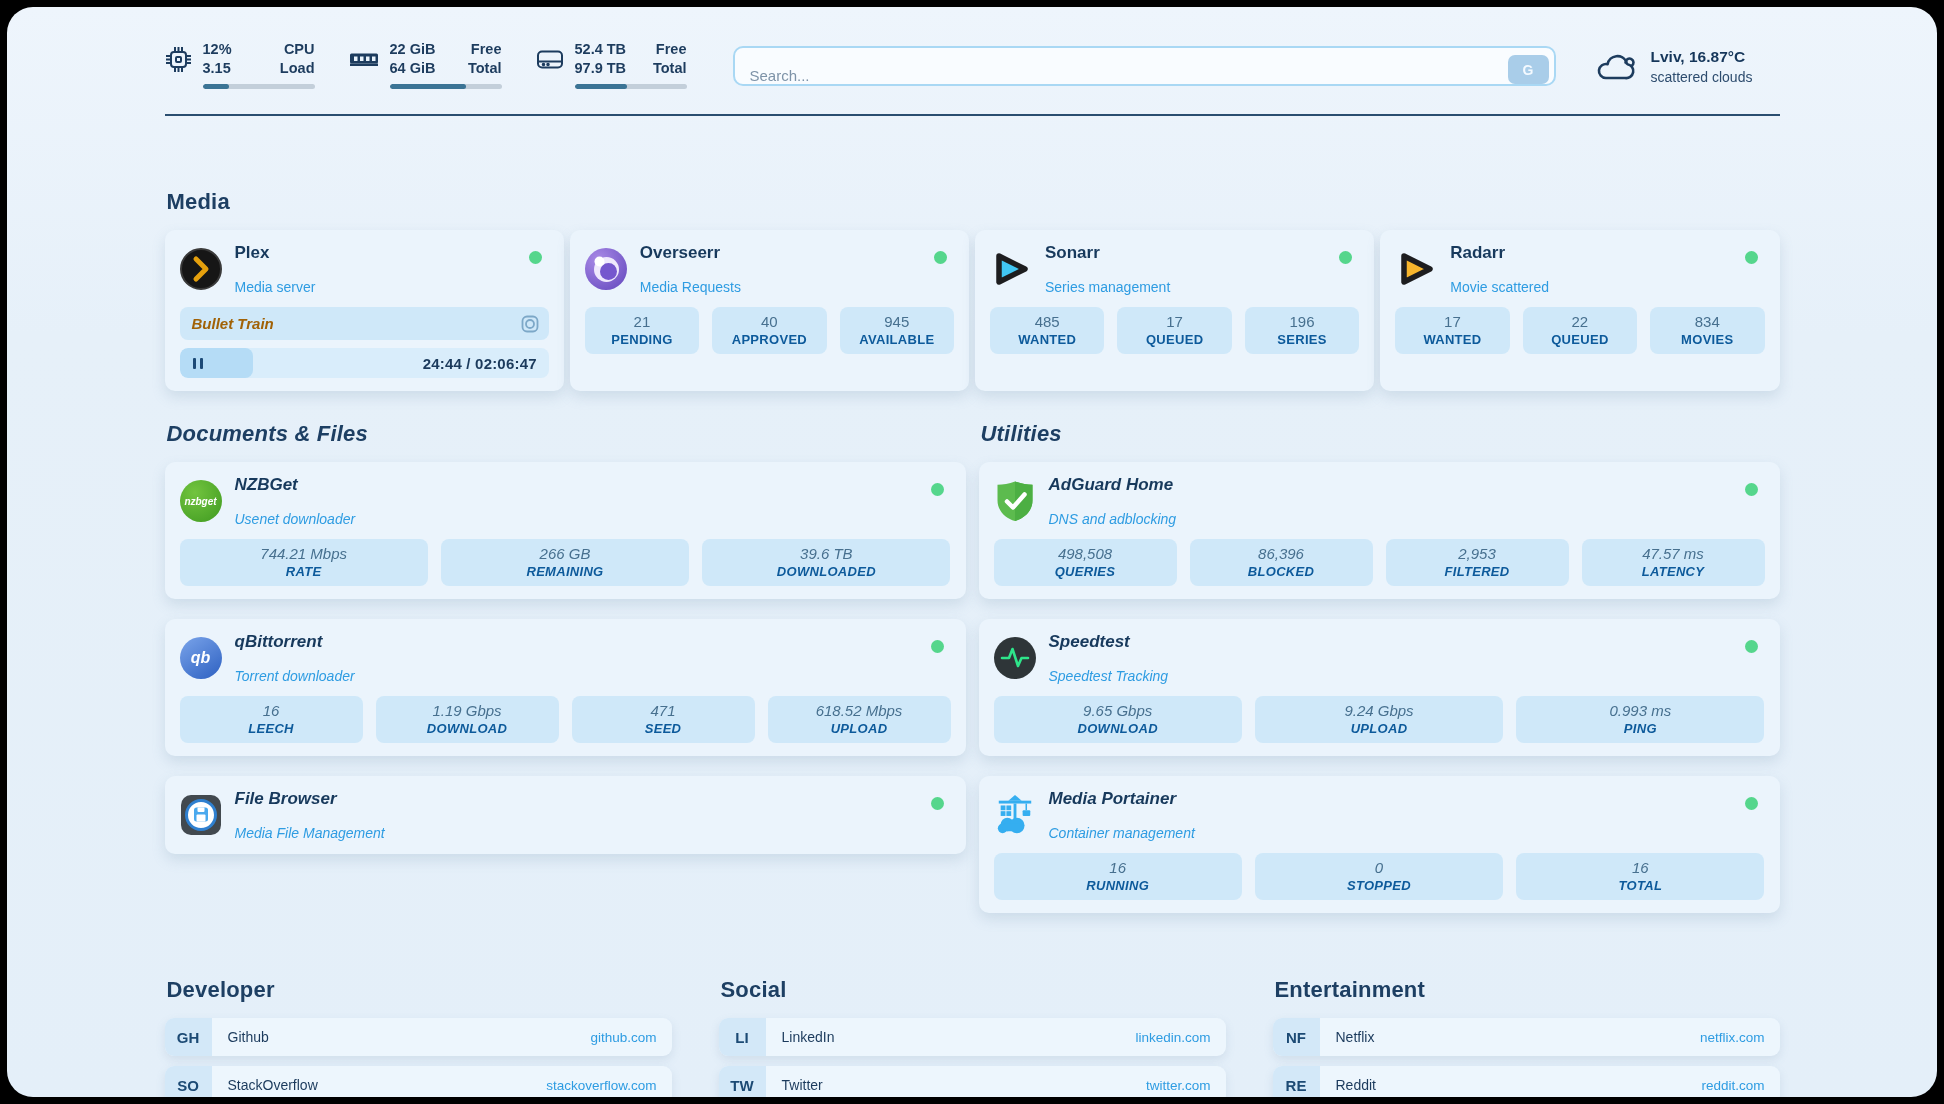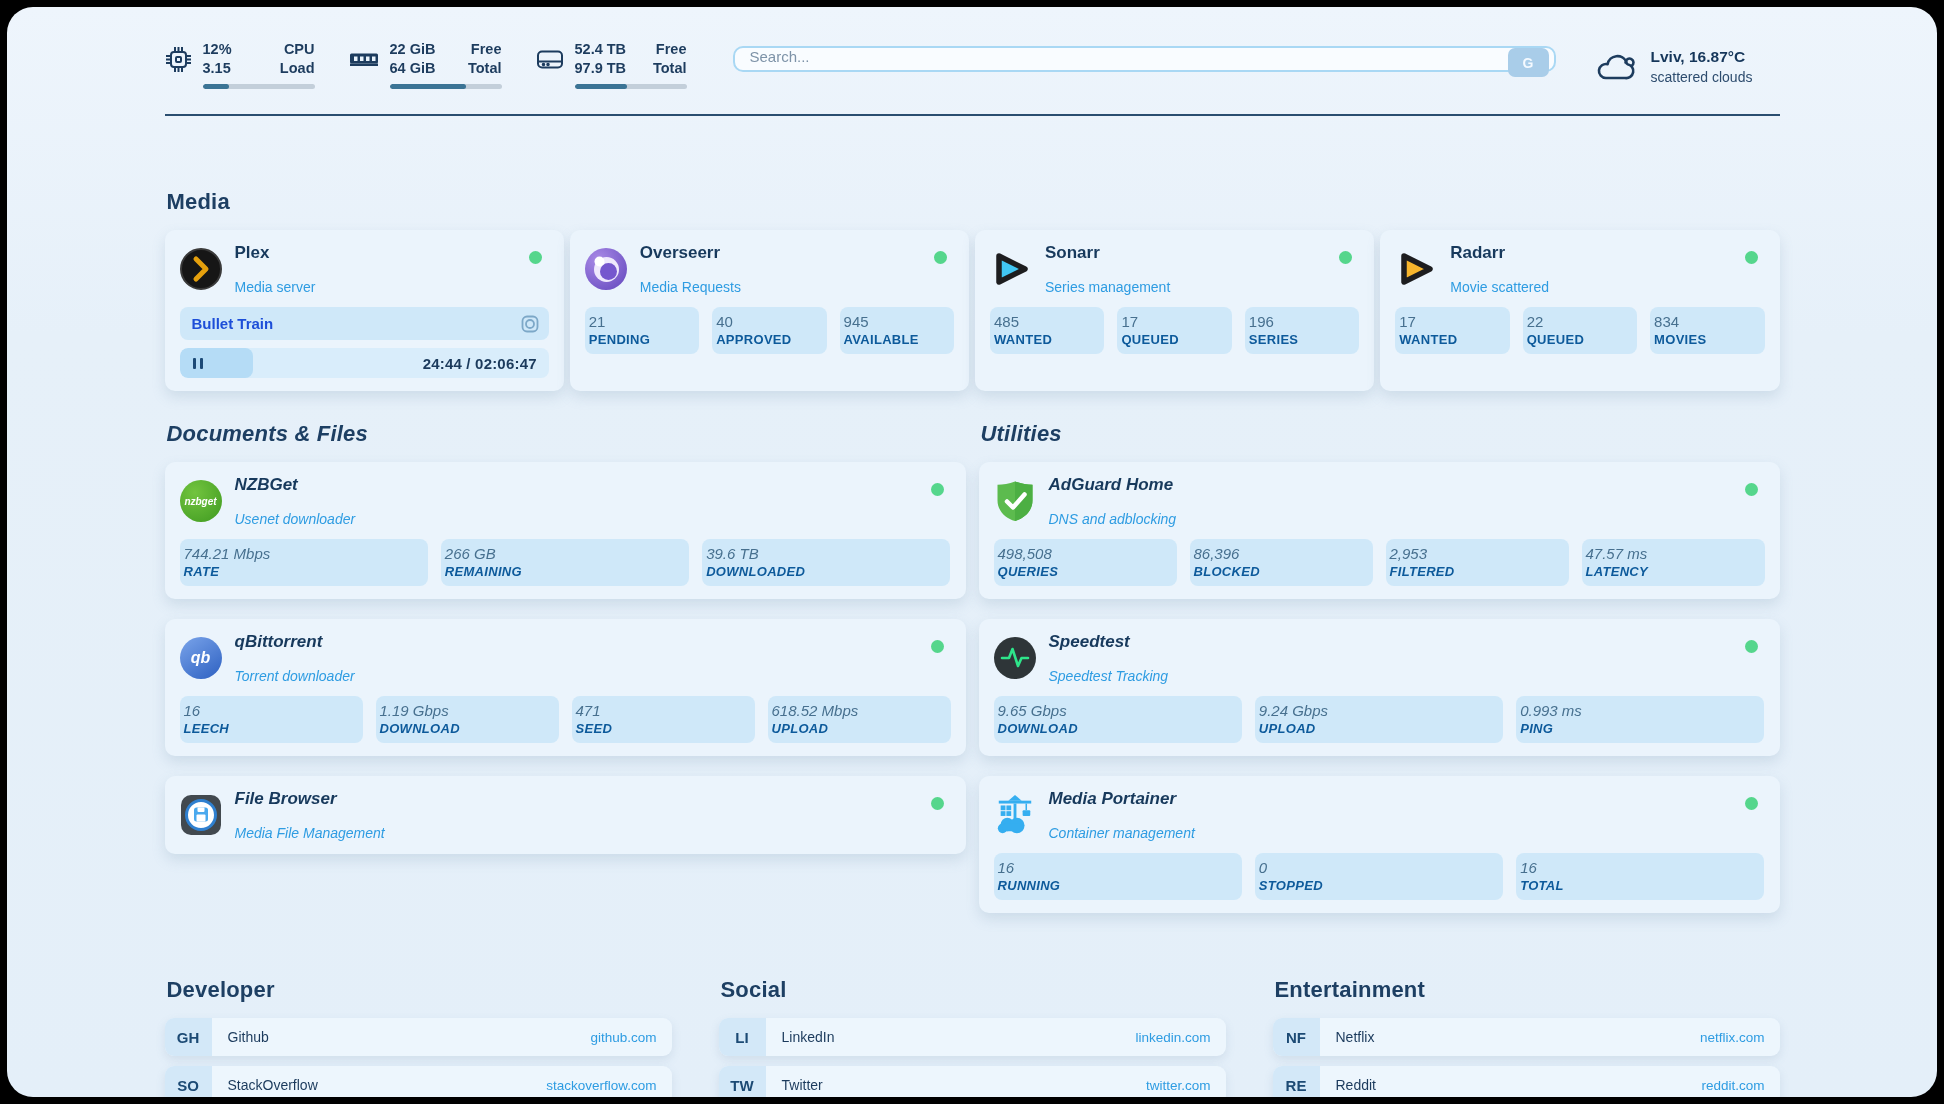--- a/index.html
+++ b/index.html
@@ -12,22 +12,22 @@
   
   .topbar { display:flex; align-items:flex-start; padding-top:33px; }
   .sys { display:flex; gap:11px; margin-right:34px; }
   .sys-icon { margin-top:6px; flex:none; }
   .sys-body { width:112px; }
   .sys-row { display:flex; justify-content:space-between; font-size:14.5px; font-weight:600;
              color:#1d3c5e; line-height:19px; }
   .sys-track { margin-top:6px; height:5px; border-radius:3px; background:#c3cfda; overflow:hidden; }
   .sys-fill { height:100%; border-radius:3px; background:#3b7495; }
 
-  .search { flex:1; margin:6px 38px 0 12px; height:26px; background:#f9fcff;
-            border:2px solid #a9d8f4; border-radius:10px; display:flex; align-items:flex-start;
+  .search { flex:1; margin:6px 38px 0 12px; height:40px; background:#f9fcff;
+            border:2px solid #a9d8f4; border-radius:10px; display:flex; align-items:flex-end;
             padding:0 5px 0 15px; }
   .search input { flex:1; border:none; outline:none; background:transparent; font-size:15px;
                   color:#1b3a5c; font-family:"Liberation Sans", sans-serif; }
   .search input::placeholder { color:#7e93a8; }
   .g-btn { width:41px; height:29px; border-radius:7px; background:#a9cde9; color:#f5faff;
            font-size:14px; font-weight:600; display:flex; align-items:center; justify-content:center;
            cursor:pointer; }
 
   .weather { display:flex; gap:13px; align-items:center; margin-top:8px; width:186px; flex:none; }
   .weather-temp { font-size:15.5px; font-weight:700; color:#15365a; }
@@ -44,30 +44,30 @@
   
   .card { position:relative; background:#ebf4fc; border-radius:10px; padding:13px 15px;
           box-shadow:0 6px 14px rgba(104,138,170,.20); cursor:pointer; }
   .dot { position:absolute; top:21px; right:22px; width:13px; height:13px; border-radius:50%;
          background:#55d68c; }
   .card-head { display:flex; gap:13px; align-items:center; min-height:42px; }
   .app-icon { width:42px; height:42px; flex:none; display:flex; align-items:center; justify-content:center; }
   .app-name { font-size:17px; font-weight:700; color:#17395c; }
   .app-sub  { font-size:14px; color:#2e9ce2; margin-top:16px; }
   .tiles { display:flex; gap:13px; margin-top:12px; }
-  .tile { flex:1; background:#cfe8f9; border-radius:8px; padding:6px 4px 7px; }
+  .tile { flex:1; background:#cfe8f9; border-radius:8px; padding:6px 4px 7px; text-align:center; }
   .tile-value { font-size:15px; color:#47708f; }
   .tile-label { font-size:13px; font-weight:700; color:#0d5a9b; margin-top:2px; letter-spacing:.3px; }
 
   .media-grid { display:grid; grid-template-columns:repeat(4,1fr); gap:6px; }
 
   
   .media-bar { margin-top:12px; height:33px; background:#cfe8f9; border-radius:8px;
                display:flex; align-items:center; padding:0 10px 0 12px; }
-  .media-title { flex:1; font-size:15px; font-weight:700; color:#1d4ed8; }
+  .media-title { flex:1; font-size:15px; font-weight:700; color:#a16207;font-style:italic; }
   .progress-row { position:relative; margin-top:8px; height:30px; background:#d9edfb;
                   border-radius:8px; overflow:hidden; display:flex; align-items:center; }
   .progress-fill { position:absolute; left:0; top:0; bottom:0; background:#b5dcf6; border-radius:8px; }
   .pause { position:relative; margin-left:13px; display:flex; gap:3.5px; cursor:pointer; }
   .pause i { display:block; width:3.5px; height:11px; background:#1c4a77; border-radius:1px; }
   .time { position:relative; margin-left:auto; margin-right:12px; font-size:15px; font-weight:700;
           color:#1b3a5c; letter-spacing:.2px; }
 
   .two-col { display:grid; grid-template-columns:1fr 1fr; gap:13px; margin-top:30px;font-style:italic; }
   .stack { display:flex; flex-direction:column; gap:20px; }

